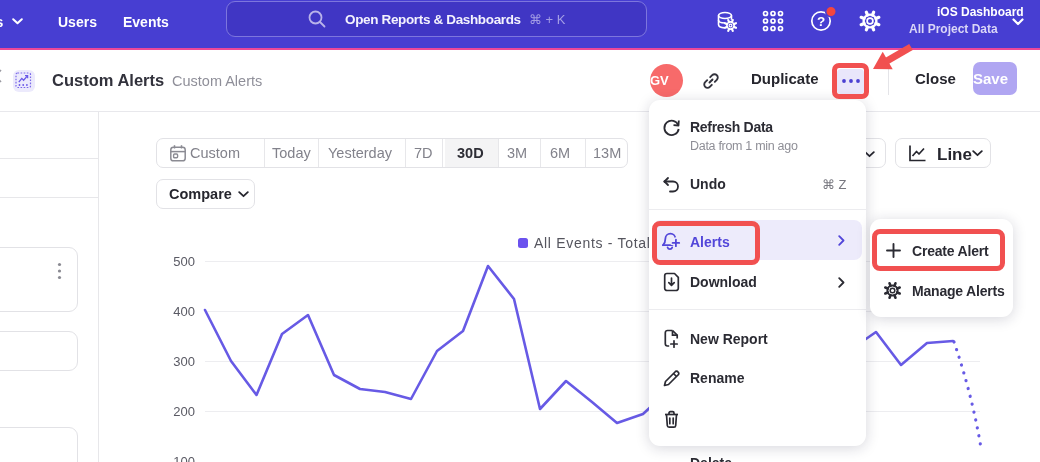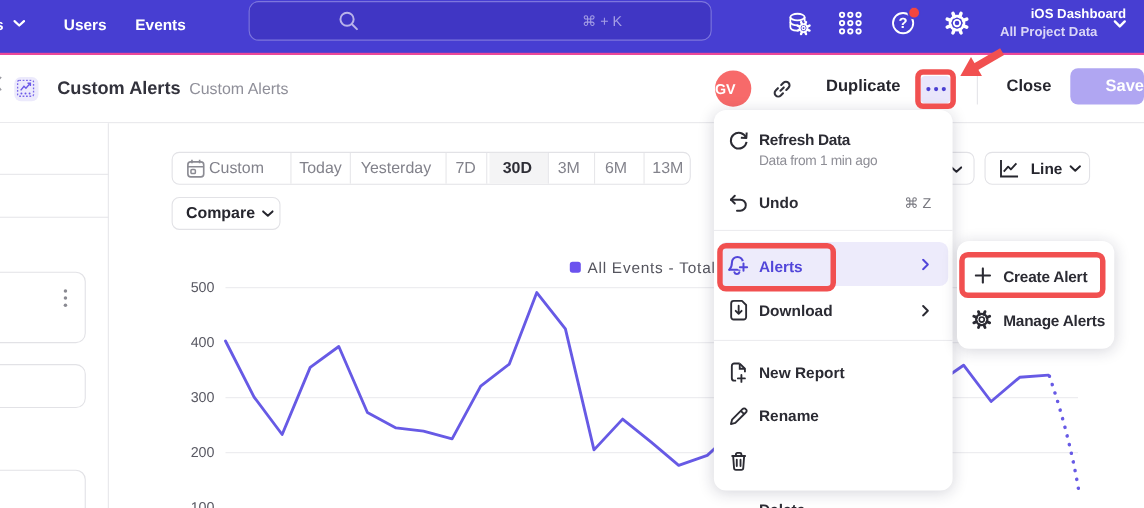--- a/index.html
+++ b/index.html
@@ -17,20 +17,21 @@
       <path d="M1.2 1.2 L5.5 5.2 L9.8 1.2" stroke="#fff" stroke-width="2" fill="none" stroke-linecap="round" stroke-linejoin="round"></path>
     </svg>
   <div class="abs" style="left:58px;top:14px;color:#fff;font-size:14px;font-weight:bold;">Users</div>
   <div class="abs" style="left:123px;top:14px;color:#fff;font-size:14px;font-weight:bold;">Events</div>
 
   <div class="abs" style="left:226px;top:1px;width:421px;height:36px;background:#4036c4;border:1.5px solid #7d76dd;border-radius:9px;"></div>
   <svg class="abs" style="left:307px;top:9px;" width="20" height="20" viewBox="0 0 20 20">
       <circle cx="8.5" cy="8.5" r="6" stroke="#b9b3ea" stroke-width="1.8" fill="none"></circle>
       <path d="M13 13 L17.5 17.5" stroke="#b9b3ea" stroke-width="1.8" stroke-linecap="round"></path>
     </svg>
+  <div class="abs" style="left:345px;top:12px;color:#f3f2fd;font-size:13.5px;font-weight:bold;letter-spacing:-0.35px;">Open Reports &amp; Dashboards</div>
   <div class="abs" style="left:529px;top:12px;color:#a49ee5;font-size:13px;">⌘ + K</div>
 
   <svg class="abs" style="left:714px;top:9px;" width="26" height="26" viewBox="0 0 26 26" fill="none" stroke="#fff" stroke-width="1.6">
     <ellipse cx="11" cy="6.5" rx="6.5" ry="3"></ellipse>
       <path d="M4.5 6.5 V15.5 C4.5 17.3 7.2 18.7 10.5 18.9"></path>
       <path d="M17.5 6.5 V10.8"></path>
       <path d="M4.5 11 C4.5 12.7 7.4 14 11 14"></path>
     <g transform="translate(16.5,16.5)">
         <g stroke="#fff" stroke-width="2.2" stroke-linecap="round">
           <line x1="3.33" y1="1.38" x2="5.45" y2="2.26"></line>
@@ -109,21 +110,21 @@
   <div class="abs" style="left:751px;top:20px;color:#26262e;font-size:15px;font-weight:bold;">Duplicate</div>
 
   <div class="abs" style="left:837px;top:19px;width:27px;height:25px;background:#e9e6fb;border-radius:4px;"></div>
   <svg class="abs" style="left:840px;top:28px;" width="22" height="6" viewBox="0 0 22 6">
       <circle cx="4" cy="3" r="1.9" fill="#4a3fd2"></circle>
       <circle cx="11" cy="3" r="1.9" fill="#4a3fd2"></circle>
       <circle cx="18" cy="3" r="1.9" fill="#4a3fd2"></circle>
     </svg>
   <div class="abs" style="left:888px;top:15px;width:1px;height:30px;background:#e4e4e8;"></div>
   <div class="abs" style="left:915px;top:20px;color:#26262e;font-size:15px;font-weight:bold;">Close</div>
-  <div class="abs" style="left:973px;top:12px;width:67px;height:33px;background:#b0a6f2;border-radius:7px;color:#fff;font-size:15px;font-weight:bold;text-align:right;line-height:33px;">Save</div>
+  <div class="abs" style="left:973px;top:12px;width:44px;height:33px;background:#b0a6f2;border-radius:7px;color:#fff;font-size:15px;font-weight:bold;text-align:left;line-height:33px;">Save</div>
 </div>
 
 <div class="abs" style="left:0;top:112px;width:99px;height:350px;background:#fff;border-right:1px solid #e7e7ea;">
   <div class="abs" style="left:0;top:46px;width:99px;height:1px;background:#e7e7ea;"></div>
   <div class="abs" style="left:0;top:85px;width:99px;height:1px;background:#e7e7ea;"></div>
   <div class="abs" style="left:-12px;top:135px;width:90px;height:65px;border:1px solid #e2e2e6;border-radius:9px;background:#fff;"></div>
   <svg class="abs" style="left:57px;top:150px;" width="5" height="18" viewBox="0 0 5 18">
       <circle cx="2.5" cy="2.5" r="1.6" fill="#8a8a92"></circle>
       <circle cx="2.5" cy="9" r="1.6" fill="#8a8a92"></circle>
       <circle cx="2.5" cy="15.5" r="1.6" fill="#8a8a92"></circle>
@@ -186,21 +187,21 @@
 <div class="abs" style="left:790px;top:138px;width:96px;height:30px;border:1px solid #e2e2e6;border-radius:7px;background:#fff;"></div>
 <svg class="abs" style="left:864px;top:151px;" width="11" height="7" viewBox="0 0 11 7">
     <path d="M1.2 1.2 L5.5 5.2 L9.8 1.2" stroke="#26262e" stroke-width="1.8" fill="none" stroke-linecap="round" stroke-linejoin="round"></path>
   </svg>
 
 <div class="abs" style="left:895px;top:138px;width:96px;height:30px;border:1px solid #e2e2e6;border-radius:7px;background:#fff;"></div>
 <svg class="abs" style="left:908px;top:144px;" width="19" height="19" viewBox="0 0 19 19" fill="none" stroke="#26262e" stroke-width="1.7">
   <path d="M2 1.5 V16.5 H17.5"></path>
     <path d="M4.5 12 L8.5 7.5 L11 10 L16 4.5" stroke-linejoin="round"></path>
 </svg>
-<div class="abs" style="left:937px;top:145px;color:#26262e;font-size:14px;font-weight:bold;">Line</div>
+<div class="abs" style="left:937px;top:145px;color:#26262e;font-size:17px;font-weight:bold;">Line</div>
 <svg class="abs" style="left:972px;top:150px;" width="11" height="7" viewBox="0 0 11 7">
     <path d="M1.2 1.2 L5.5 5.2 L9.8 1.2" stroke="#26262e" stroke-width="1.8" fill="none" stroke-linecap="round" stroke-linejoin="round"></path>
   </svg>
 
 <div class="abs" style="left:649px;top:100px;width:217px;height:346px;background:#fff;border-radius:11px;box-shadow:0 2px 14px rgba(30,30,60,0.18);"></div>
 <svg class="abs" style="left:662px;top:118px;" width="19" height="19" viewBox="0 0 19 19" fill="none" stroke="#2b2b33" stroke-width="1.8">
   <path d="M16.3 7.2 A7.2 7.2 0 1 0 16.7 11"></path>
     <path d="M16.8 2.5 L16.5 7.5 L11.5 7.2" stroke-linejoin="round"></path>
 </svg>
 <div class="abs" style="left:690px;top:119px;color:#2b2b33;font-size:14px;font-weight:bold;letter-spacing:-0.3px;">Refresh Data</div>

